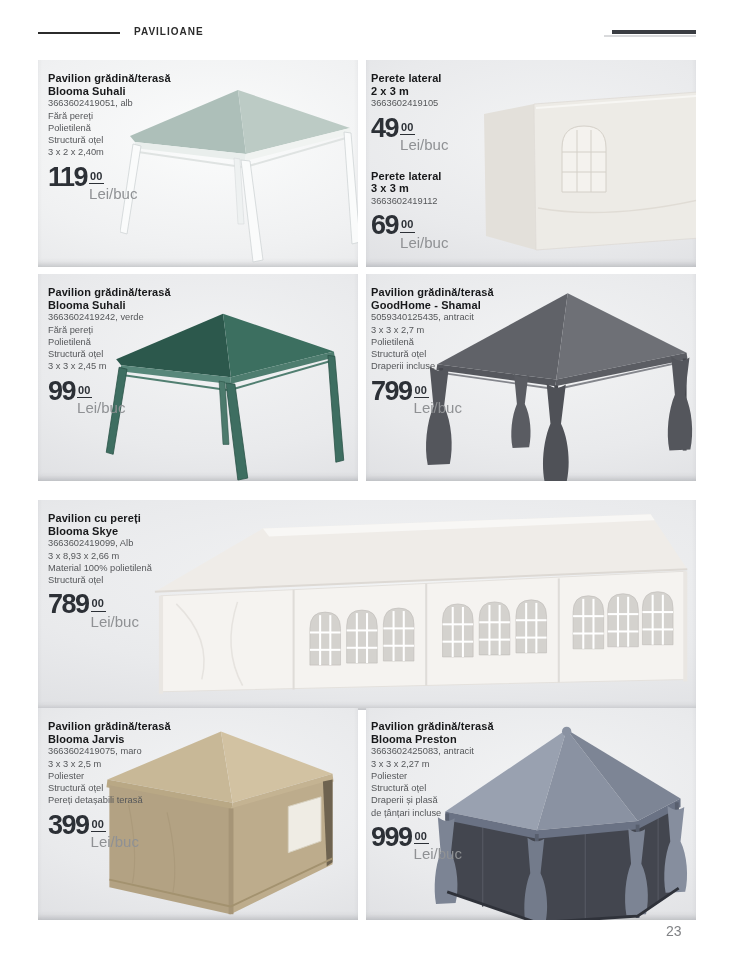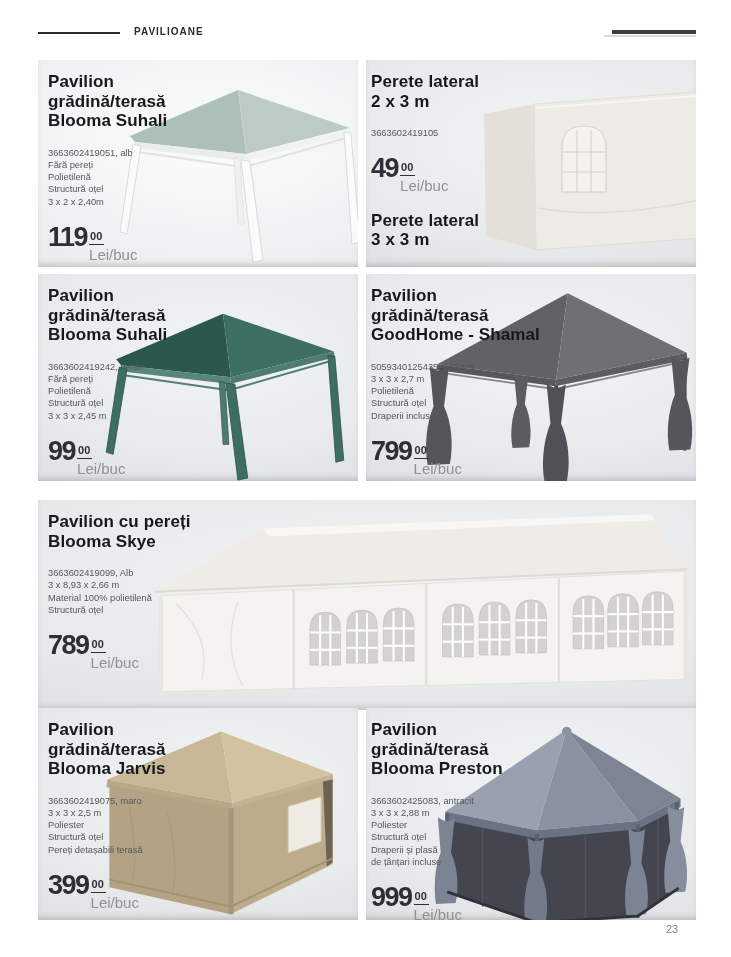--- a/index.html
+++ b/index.html
@@ -21,32 +21,32 @@
   .c1{left:38px;top:60px;width:320px;height:207px;}
   .c2{left:366px;top:60px;width:330px;height:207px;}
   .c3{left:38px;top:274px;width:320px;height:207px;}
   .c4{left:366px;top:274px;width:330px;height:207px;}
   .c5{left:38px;top:500px;width:658px;height:210px;}
   .c6{left:38px;top:708px;width:320px;height:212px;}
   .c7{left:366px;top:708px;width:330px;height:212px;}
 
   .txt{position:relative;z-index:2;padding:12px 0 0 10px;width:175px;}
   .txt.rpad{padding-left:5px;}
-  .title{font-size:17px;font-weight:bold;color:#17181a;line-height:1.15;letter-spacing:.1px;}
-  .meta{margin-top:16px;font-size:9.3px;color:#55575a;line-height:1.32;}
-  .price{margin-top:18px;display:flex;align-items:flex-start;color:#2c3036;}
+  .title{font-size:11px;font-weight:bold;color:#17181a;line-height:1.15;letter-spacing:.1px;}
+  .meta{margin-top:0;font-size:9.3px;color:#55575a;line-height:1.32;}
+  .price{margin-top:7px;display:flex;align-items:flex-start;color:#2c3036;}
   .price-int{font-size:27px;font-weight:800;line-height:.85;letter-spacing:-1.5px;}
   .price-side{margin-left:2px;}
   .price-frac{display:inline-block;font-size:11px;font-weight:800;line-height:1.05;
               border-bottom:1.5px solid #2c3036;padding:0 2px 1px 1px;text-align:right;}
   .price-unit{display:block;font-size:15px;color:#8f9194;line-height:1.25;margin-top:1px;}
   .wall-block + .wall-block{margin-top:15px;}
 
   .photo{position:absolute;z-index:1;pointer-events:none;}
-  .pagenum{position:absolute;left:666px;top:923px;font-size:11px;color:#808285;}
+  .pagenum{position:absolute;left:666px;top:923px;font-size:14px;color:#808285;}
 </style>
 </head>
 <body>
 
 <div class="page">
 
   <div class="hdr-line"></div>
   <div class="hdr-title">PAVILIOANE</div>
   <div class="hdr-bar"></div>
   <div class="hdr-bar-sub"></div>
@@ -322,21 +322,21 @@
       <use href="#curt2" transform="translate(258,90)" fill="#868e9e"></use>
       <polyline points="22,182 118,215 226,208 270,178" stroke="#2f323a" stroke-width="3" fill="none"></polyline>
     </svg>
     <div class="txt rpad">
       <div class="title">
         <div>Pavilion grădină/terasă</div>
         <div>Blooma Preston</div>
       </div>
       <div class="meta">
         <div>3663602425083, antracit</div>
-        <div>3 x 3 x 2,88 m</div>
+        <div>3 x 3 x 2,27 m</div>
         <div>Poliester</div>
         <div>Structură oțel</div>
         <div>Draperii și plasă</div>
         <div>de țânțari incluse</div>
       </div>
       <div class="price">
         <span class="price-int">999</span>
         <span class="price-side">
           <span class="price-frac">00</span>
           <span class="price-unit">Lei/buc</span>

